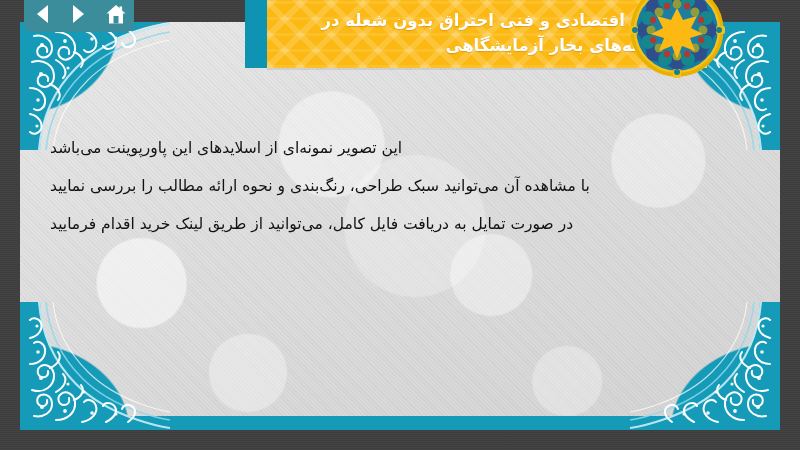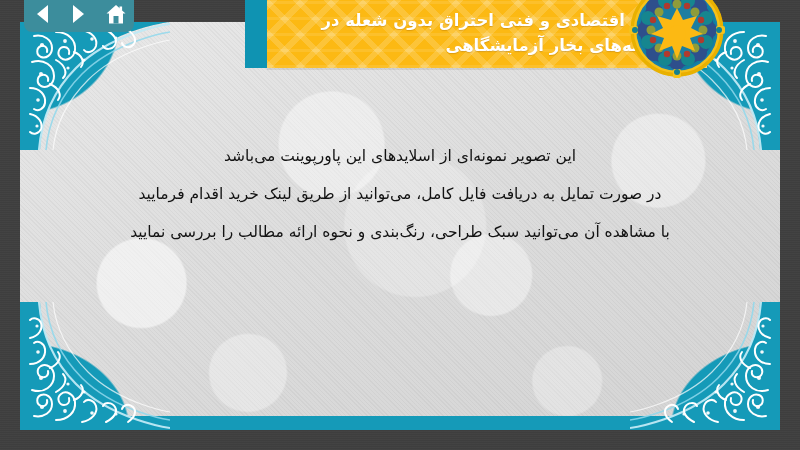--- a/index.html
+++ b/index.html
@@ -164,24 +164,24 @@
     height: 96px;
     z-index: 50;
   }
   #medallion svg { display: block; }
 
   
   #body-text {
     position: absolute;
     left: 30px;
     right: 30px;
-    top: 116px;
+    top: 108px;
     z-index: 20;
     direction: rtl;
-    text-align: center;
+    text-align: left;
   }
   .body-line {
     direction: rtl;
     color: #121212;
     font-size: 15.5px;
     line-height: 2.45;
     white-space: nowrap;
   }
 
   
@@ -360,22 +360,22 @@
           <circle cx="18" cy="78" r="1.8"></circle>
           <circle cx="17" cy="104" r="1.6"></circle>
           <circle cx="48" cy="46" r="1.6"></circle>
           <circle cx="64" cy="38" r="1.5"></circle>
         </g>
       </svg>
     </div>
 
     <div id="body-text">
       <div class="body-line">این تصویر نمونه‌ای از اسلایدهای این پاورپوینت می‌باشد</div>
+      <div class="body-line">با مشاهده آن می‌توانید سبک طراحی، رنگ‌بندی و نحوه ارائه مطالب را بررسی نمایید</div>
       <div class="body-line">در صورت تمایل به دریافت فایل کامل، می‌توانید از طریق لینک خرید اقدام فرمایید</div>
-      <div class="body-line">با مشاهده آن می‌توانید سبک طراحی، رنگ‌بندی و نحوه ارائه مطالب را بررسی نمایید</div>
     </div>
 
   </div>
 
   <div id="banner-wrap">
     <div id="banner-tab"></div>
     <div id="banner">
       <div class="banner-line">تحلیل اقتصادی و فنی احتراق بدون شعله در</div>
       <div class="banner-line">سامانه‌های بخار آزمایشگاهی</div>
     </div>

